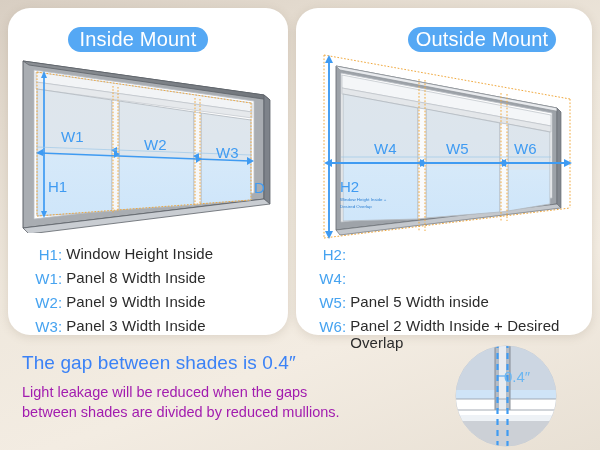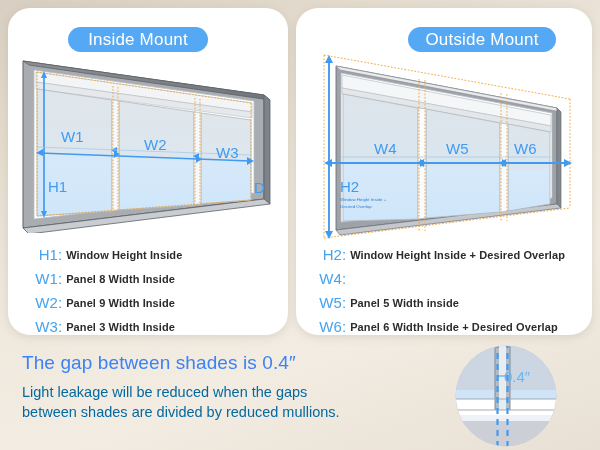--- a/index.html
+++ b/index.html
@@ -14,21 +14,21 @@
   .card{
     position:absolute;background:#ffffff;border-radius:22px;
     box-shadow:0 2px 10px rgba(120,105,85,.18);
   }
   #card-left{left:8px;top:8px;width:280px;height:327px;}
   #card-right{left:296px;top:8px;width:296px;height:327px;}
 
   
   .pill{
     position:absolute;background:#55a8f4;color:#fff;border-radius:14px;
-    font-size:17px;line-height:25px;text-align:center;height:25px;
+    font-size:20px;line-height:25px;text-align:center;height:25px;
     letter-spacing:.2px;font-weight:400;
   }
   #pill-inside{left:60px;top:19px;width:140px;}
   #pill-outside{left:112px;top:19px;width:148px;}
 
   
   .diagram{position:absolute;}
   #diagram-left{left:10px;top:40px;width:262px;height:185px;}
   #diagram-right{left:8px;top:38px;width:280px;height:198px;}
   .diagram svg{display:block;width:100%;height:100%;}
@@ -40,29 +40,29 @@
   .legend{position:absolute;}
   #legend-left{left:24px;top:238px;width:250px;}
   #legend-right{left:18px;top:238px;width:272px;}
   .legend-row{display:flex;align-items:baseline;margin-bottom:7px;}
   .legend-code{
     color:#46a3f0;font-size:15px;min-width:26px;text-align:right;
     letter-spacing:.1px;
   }
   #legend-right .legend-code{min-width:28px;}
   .legend-colon{color:#46a3f0;font-size:15px;margin-right:4px;}
-  .legend-text{color:#2b2b2b;font-size:11px;letter-spacing:.1px;position:relative;top:-1px;font-weight:bold;}
+  .legend-text{color:#2b2b2b;font-size:15px;letter-spacing:.1px;position:relative;top:-1px;}
 
   
   #bottom-copy{position:absolute;left:22px;top:352px;width:400px;}
   #gap-headline{
     color:#3b82f6;font-size:19px;letter-spacing:.1px;margin:0 0 8px 0;
     font-weight:400;
   }
-  .gap-sub{color:#0369a1;font-size:14.5px;line-height:20px;margin:0;font-weight:400;}
+  .gap-sub{color:#a21caf;font-size:14.5px;line-height:20px;margin:0;font-weight:400;}
 
   
   #detail-bubble{position:absolute;left:452px;top:342px;width:108px;height:108px;}
   #detail-bubble svg{display:block;width:100%;height:100%;}
   .det-label{fill:#6ab6f2;font-family:"Liberation Sans",sans-serif;font-size:15px;}
 </style>
 </head>
 <body>
 
 <div class="stage">
@@ -237,35 +237,34 @@
         <text class="dimlabel" x="36" y="146">H2</text>
         <text class="h2sub" x="36" y="155">Window Height Inside +</text>
         <text class="h2sub" x="36" y="162">Desired Overlap</text>
       </svg>
     </div>
 
     <div class="legend" id="legend-right">
       <div class="legend-row">
         <span class="legend-code">H2</span>
           <span class="legend-colon">:</span>
-        <span class="legend-text">Window Height Inside + Desired Overlap</span>
       </div>
       <div class="legend-row">
         <span class="legend-code">W4</span>
           <span class="legend-colon">:</span>
       </div>
       <div class="legend-row">
         <span class="legend-code">W5</span>
           <span class="legend-colon">:</span>
         <span class="legend-text">Panel 5  Width inside</span>
       </div>
       <div class="legend-row">
         <span class="legend-code">W6</span>
           <span class="legend-colon">:</span>
-        <span class="legend-text">Panel 6 Width Inside + Desired Overlap</span>
+        <span class="legend-text">Panel 2 Width Inside + Desired Overlap</span>
       </div>
     </div>
   </div>
 
   <div id="bottom-copy">
     <p id="gap-headline">The gap between shades is 0.4″</p>
     <p class="gap-sub">Light leakage will be reduced when the gaps</p>
     <p class="gap-sub">between shades are divided by reduced mullions.</p>
   </div>
 

